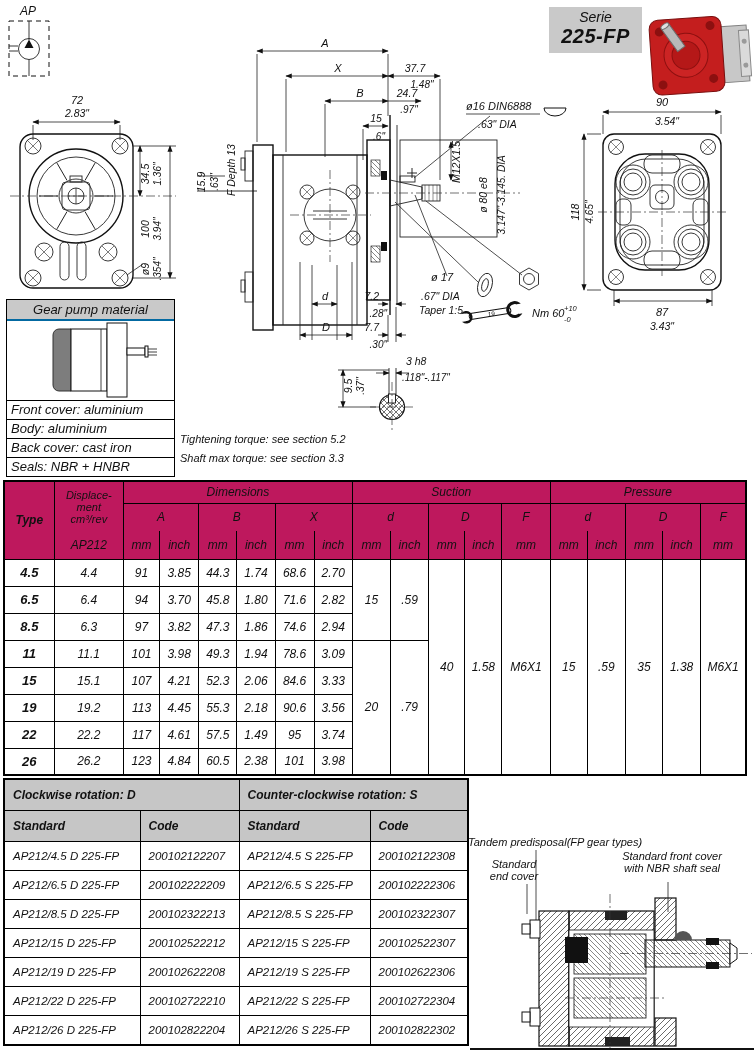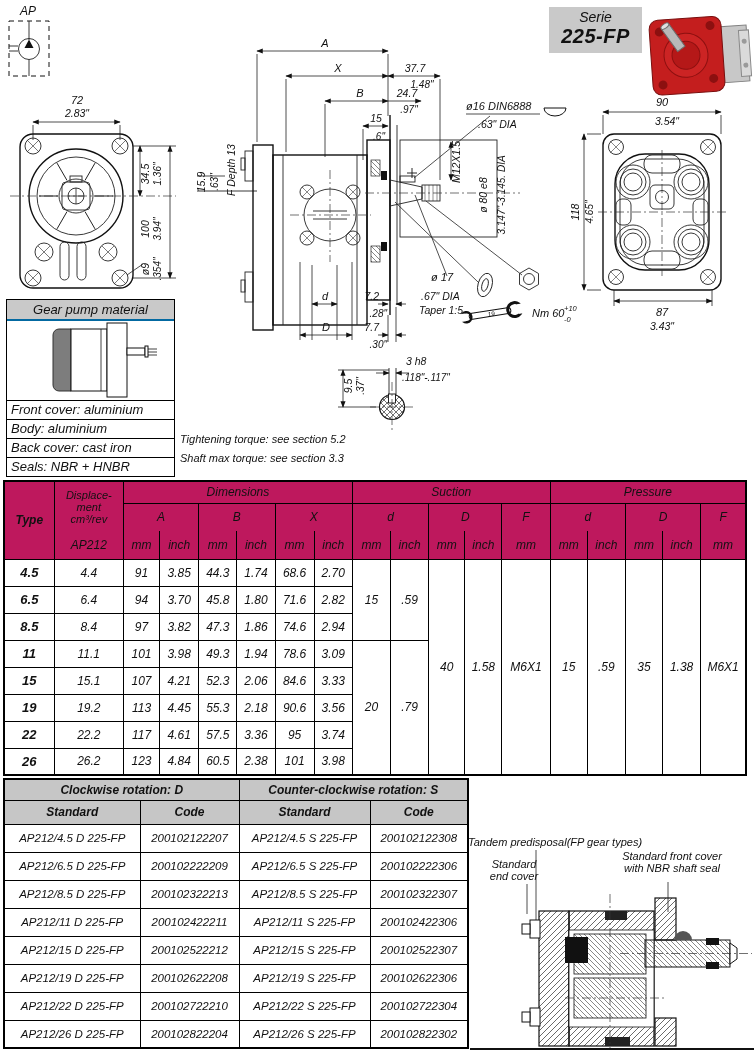--- a/index.html
+++ b/index.html
@@ -41,22 +41,22 @@
   #dim-table tbody tr{height:27px;}
   #dim-table .typ{font-weight:bold;font-size:13px;}
   #dim-table .hb{font-weight:bold;}
   #dim-table .pre{white-space:pre-line;font-size:11px;line-height:12px;}
   #dim-table .nbb{border-bottom:none;}
   #dim-table .nbt{border-top:none;}
 
   
   #codes-table{position:absolute;left:3px;top:778px;width:466px;border-collapse:collapse;
                table-layout:fixed;border:2px solid #000;}
-  #codes-table th,#codes-table td{border:1px solid #000;text-align:center;vertical-align:middle;
-               padding:0;}
+  #codes-table th,#codes-table td{border:1px solid #000;text-align:left;vertical-align:middle;
+               padding:8px;}
   #codes-table thead th{background:#c6c6c6;font-size:12px;font-weight:bold;}
   #codes-table thead tr:nth-child(1){height:21px;}
   #codes-table thead tr:nth-child(2){height:24px;}
   #codes-table tbody tr{height:28px;}
   #codes-table td{font-size:11.5px;}
 
   
   .td-label{position:absolute;font-size:11px;line-height:12px;}
 </style>
 </head>
@@ -475,21 +475,21 @@
         <td>6.4</td>
         <td>94</td>
         <td>3.70</td>
         <td>45.8</td>
         <td>1.80</td>
         <td>71.6</td>
         <td>2.82</td>
       </tr>
       <tr>
         <td class="typ">8.5</td>
-        <td>8.4</td>
+        <td>6.3</td>
         <td>97</td>
         <td>3.82</td>
         <td>47.3</td>
         <td>1.86</td>
         <td>74.6</td>
         <td>2.94</td>
       </tr>
       <tr>
         <td class="typ">11</td>
         <td>11.1</td>
@@ -521,21 +521,21 @@
         <td>2.18</td>
         <td>90.6</td>
         <td>3.56</td>
       </tr>
       <tr>
         <td class="typ">22</td>
         <td>22.2</td>
         <td>117</td>
         <td>4.61</td>
         <td>57.5</td>
-        <td>3.36</td>
+        <td>1.49</td>
         <td>95</td>
         <td>3.74</td>
       </tr>
       <tr>
         <td class="typ">26</td>
         <td>26.2</td>
         <td>123</td>
         <td>4.84</td>
         <td>60.5</td>
         <td>2.38</td>
@@ -575,26 +575,20 @@
         <td>AP212/6.5 D 225-FP</td>
         <td>200102222209</td>
         <td>AP212/6.5 S 225-FP</td>
         <td>200102222306</td>
       </tr>
       <tr>
         <td>AP212/8.5 D 225-FP</td>
         <td>200102322213</td>
         <td>AP212/8.5 S 225-FP</td>
         <td>200102322307</td>
-      </tr>
-      <tr>
-        <td>AP212/11 D 225-FP</td>
-        <td>200102422211</td>
-        <td>AP212/11 S 225-FP</td>
-        <td>200102422306</td>
       </tr>
       <tr>
         <td>AP212/15 D 225-FP</td>
         <td>200102522212</td>
         <td>AP212/15 S 225-FP</td>
         <td>200102522307</td>
       </tr>
       <tr>
         <td>AP212/19 D 225-FP</td>
         <td>200102622208</td>

